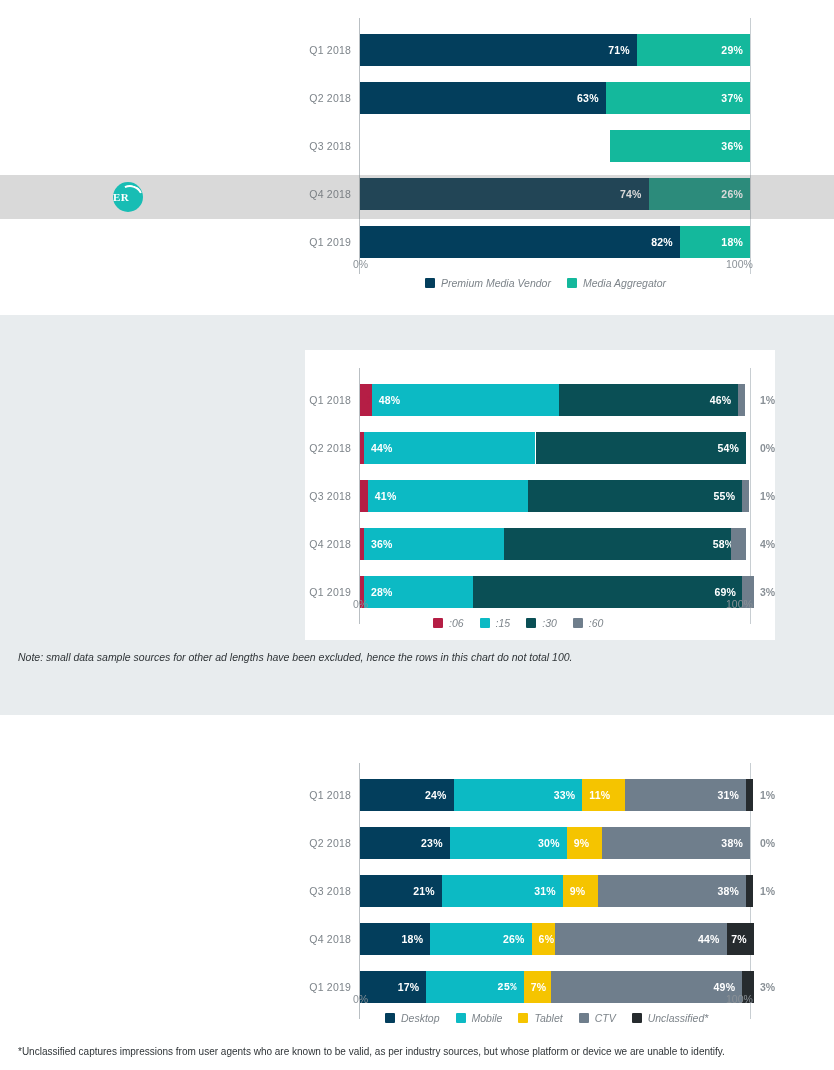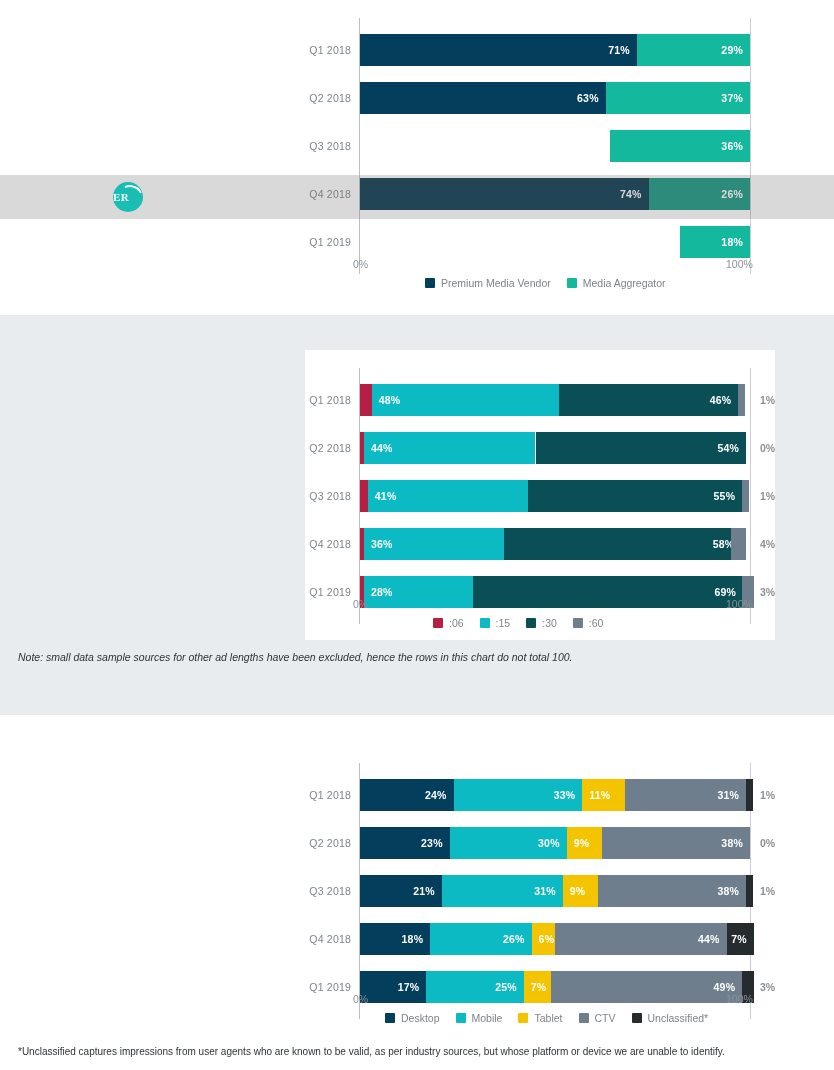--- a/index.html
+++ b/index.html
@@ -45,21 +45,21 @@
     position:absolute;top:0;height:32px;line-height:32px;
     font-size:10.5px;font-weight:bold;color:#8a9197;white-space:nowrap;
   }
 
   
   .tick{
     position:absolute;font-size:10.5px;color:#8a9197;white-space:nowrap;
   }
 
   
-  .legend{position:absolute;display:flex;align-items:flex-start;gap:16px;}
+  .legend{position:absolute;display:flex;align-items:flex-start;gap:16px;font-style:italic;}
   .legend .item{display:flex;align-items:center;gap:6px;}
   .legend .sw{width:10px;height:10px;display:block;border-radius:1px;}
   .legend .lb{font-size:10.5px;color:#7d848a;white-space:nowrap;}
 
   
   #wm-band{
     position:absolute;left:0;top:175px;width:834px;height:44px;
     background:rgba(120,120,120,.28);
   }
   #wm-logo{
@@ -130,20 +130,23 @@
       <div class="row-label">Q4 2018</div>
       <div class="seg" style="left: 0px; width: 288.6px; background: rgb(2, 50, 74);">
         <span class="v" style="color: rgb(255, 255, 255);">74%</span>
       </div>
       <div class="seg" style="left: 288.6px; width: 101.4px; background: rgb(16, 147, 125);">
         <span class="v" style="color: rgb(255, 255, 255);">26%</span>
       </div>
     </div>
     <div class="row" style="left: 360px; top: 226px; width: 390px;">
       <div class="row-label">Q1 2019</div>
+      <div class="seg" style="left: 0px; width: 319.8px; background: rgb(3, 62, 92);">
+        <span class="v" style="color: rgb(255, 255, 255);">82%</span>
+      </div>
       <div class="seg" style="left: 319.8px; width: 70.2px; background: rgb(20, 184, 156);">
         <span class="v" style="color: rgb(255, 255, 255);">18%</span>
       </div>
     </div>
     <div class="tick" style="left: 353px; top: 258px;">0%</div>
     <div class="tick" style="left: 726px; top: 258px;">100%</div>
   </div>
 
 <div id="wm-band"></div>
 <div id="wm-logo">
@@ -343,21 +346,21 @@
       <div class="seg" style="left: 366.6px; width: 27.3px; background: rgb(38, 43, 46);">
         <span class="v" style="color: rgb(255, 255, 255);">7%</span>
       </div>
     </div>
     <div class="row" style="left: 360px; top: 256px; width: 390px;">
       <div class="row-label">Q1 2019</div>
       <div class="seg" style="left: 0px; width: 66.3px; background: rgb(3, 62, 92);">
         <span class="v" style="color: rgb(255, 255, 255);">17%</span>
       </div>
       <div class="seg" style="left: 66.3px; width: 97.5px; background: rgb(12, 186, 196);">
-        <span class="v" style="color: rgb(255, 255, 255);">25%</span>
+        <span class="v" style="color: rgb(255, 255, 255); font-family: Liberation Mono, monospace;">25%</span>
       </div>
       <div class="seg lbl-left" style="left: 163.8px; width: 27.3px; background: rgb(245, 196, 0);">
         <span class="v" style="color: rgb(255, 255, 255);">7%</span>
       </div>
       <div class="seg" style="left: 191.1px; width: 191.1px; background: rgb(111, 126, 140);">
         <span class="v" style="color: rgb(255, 255, 255);">49%</span>
       </div>
       <div class="seg" style="left: 382.2px; width: 11.7px; background: rgb(38, 43, 46);"></div>
       <div class="outside" style="left: 400px;">3%</div>
     </div>

